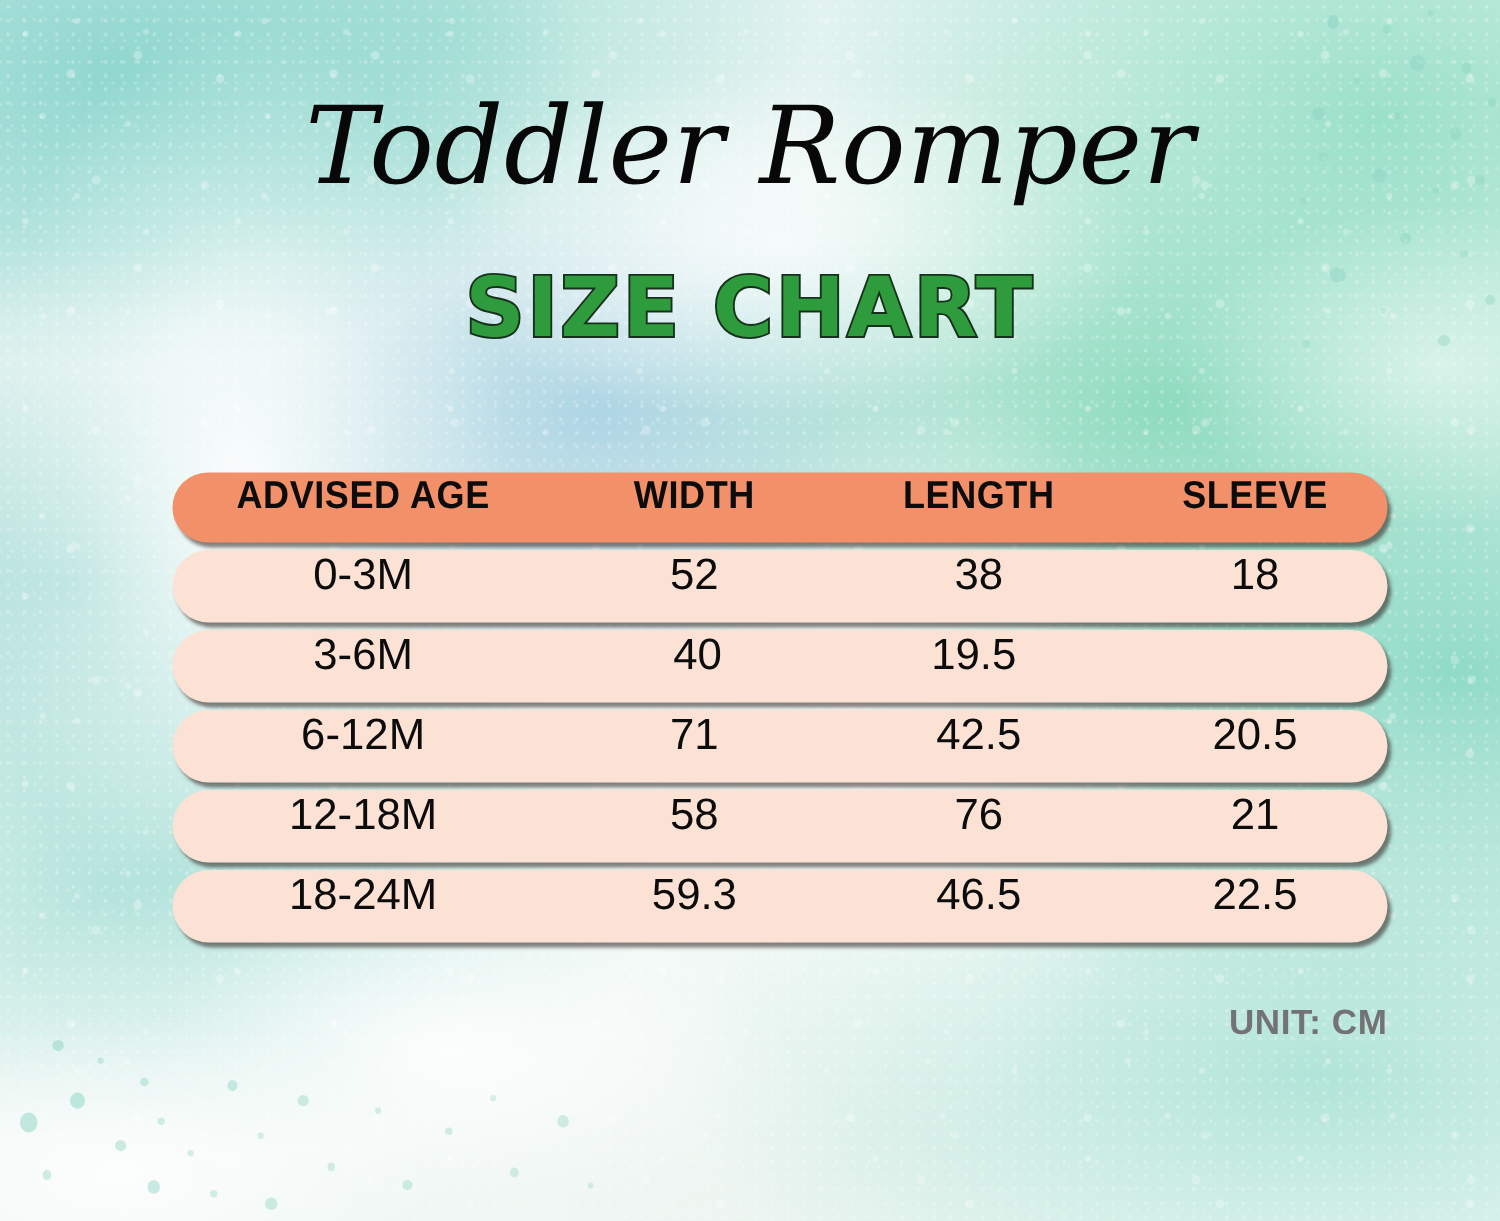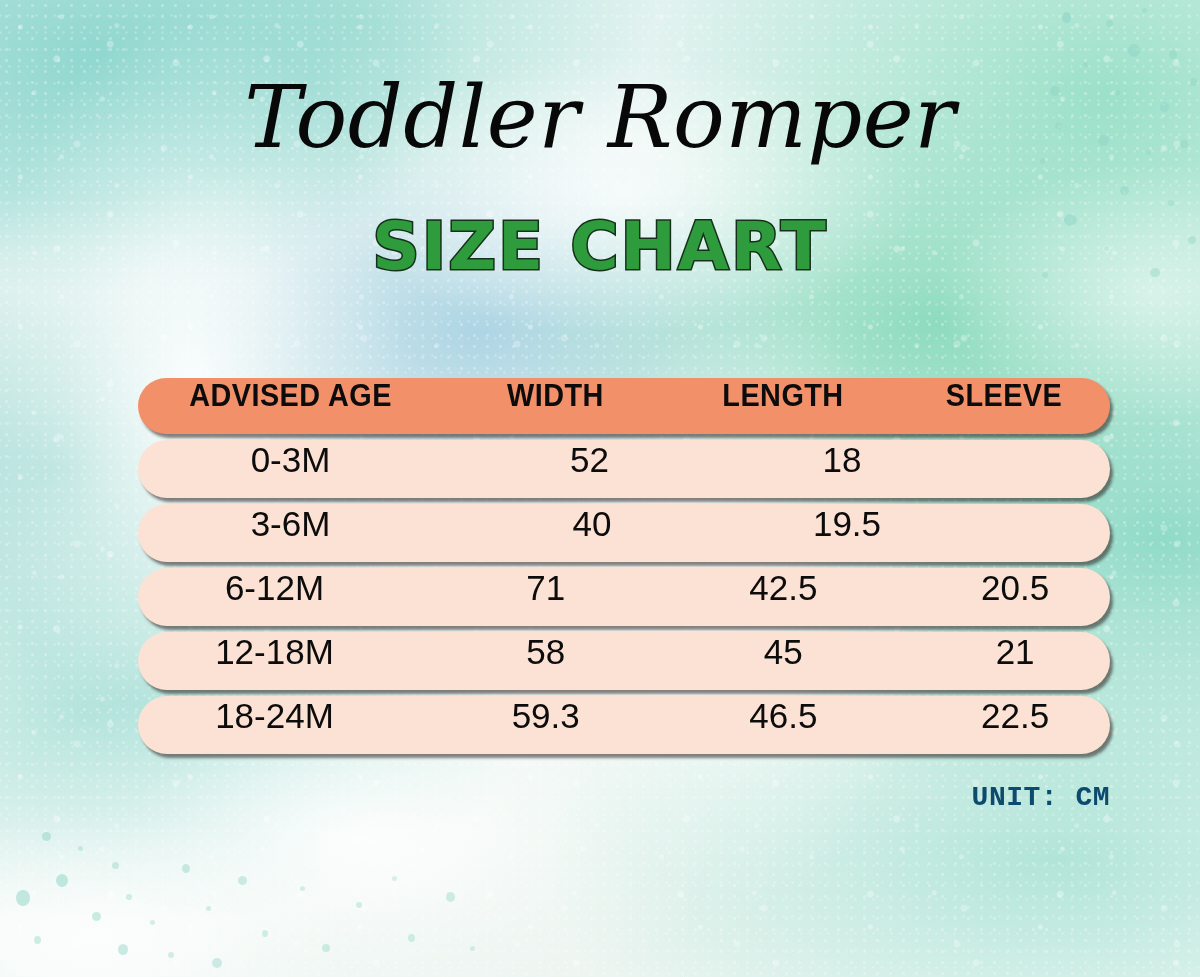--- a/index.html
+++ b/index.html
@@ -143,21 +143,20 @@
   #header-row {
     height: 56px;
     background: #f2906a;
     margin-bottom: 6px;
   }
 
   .data-row {
     height: 58px;
     background: #fce2d4;
     margin-bottom: 6px;
-    gap: 34px;
   }
 
   .cell {
     text-align: center;
     color: #0c0c0c;
     font-family: "Liberation Sans", sans-serif;
     white-space: nowrap;
   }
 
   #header-row .cell {
@@ -176,26 +175,26 @@
   
   .col-age    { width: 305px; }
   .col-width  { width: 225px; }
   .col-length { width: 230px; }
   .col-sleeve { width: 212px; }
 
   
   #unit-note {
     position: absolute;
     right: 90px;
-    top: 782px;
-    font-family: Liberation Mono, monospace;
+    top: 802px;
+    font-family: Liberation Sans, sans-serif;
     font-weight: 700;
     font-size: 28px;
     letter-spacing: 0.5px;
-    color: #0c4a6e;
+    color: #737373;
     white-space: nowrap;
   }
 </style>
 </head>
 <body>
 
 <div id="canvas">
 
   <div class="bg-layer" id="bg-base"></div>
   <div class="bg-layer" id="bg-bloom"></div>
@@ -261,40 +260,41 @@
     <div class="row" id="header-row">
       <div class="cell col-age">ADVISED AGE</div>
       <div class="cell col-width">WIDTH</div>
       <div class="cell col-length">LENGTH</div>
       <div class="cell col-sleeve">SLEEVE</div>
     </div>
 
     <div class="row data-row">
       <div class="cell col-age">0-3M</div>
       <div class="cell col-width">52</div>
+      <div class="cell col-length">38</div>
       <div class="cell col-sleeve">18</div>
     </div>
 
     <div class="row data-row">
       <div class="cell col-age">3-6M</div>
       <div class="cell col-length">40</div>
       <div class="cell col-sleeve">19.5</div>
     </div>
 
     <div class="row data-row">
       <div class="cell col-age">6-12M</div>
       <div class="cell col-width">71</div>
       <div class="cell col-length">42.5</div>
       <div class="cell col-sleeve">20.5</div>
     </div>
 
     <div class="row data-row">
       <div class="cell col-age">12-18M</div>
       <div class="cell col-width">58</div>
-      <div class="cell col-length">45</div>
+      <div class="cell col-length">76</div>
       <div class="cell col-sleeve">21</div>
     </div>
 
     <div class="row data-row">
       <div class="cell col-age">18-24M</div>
       <div class="cell col-width">59.3</div>
       <div class="cell col-length">46.5</div>
       <div class="cell col-sleeve">22.5</div>
     </div>
 

